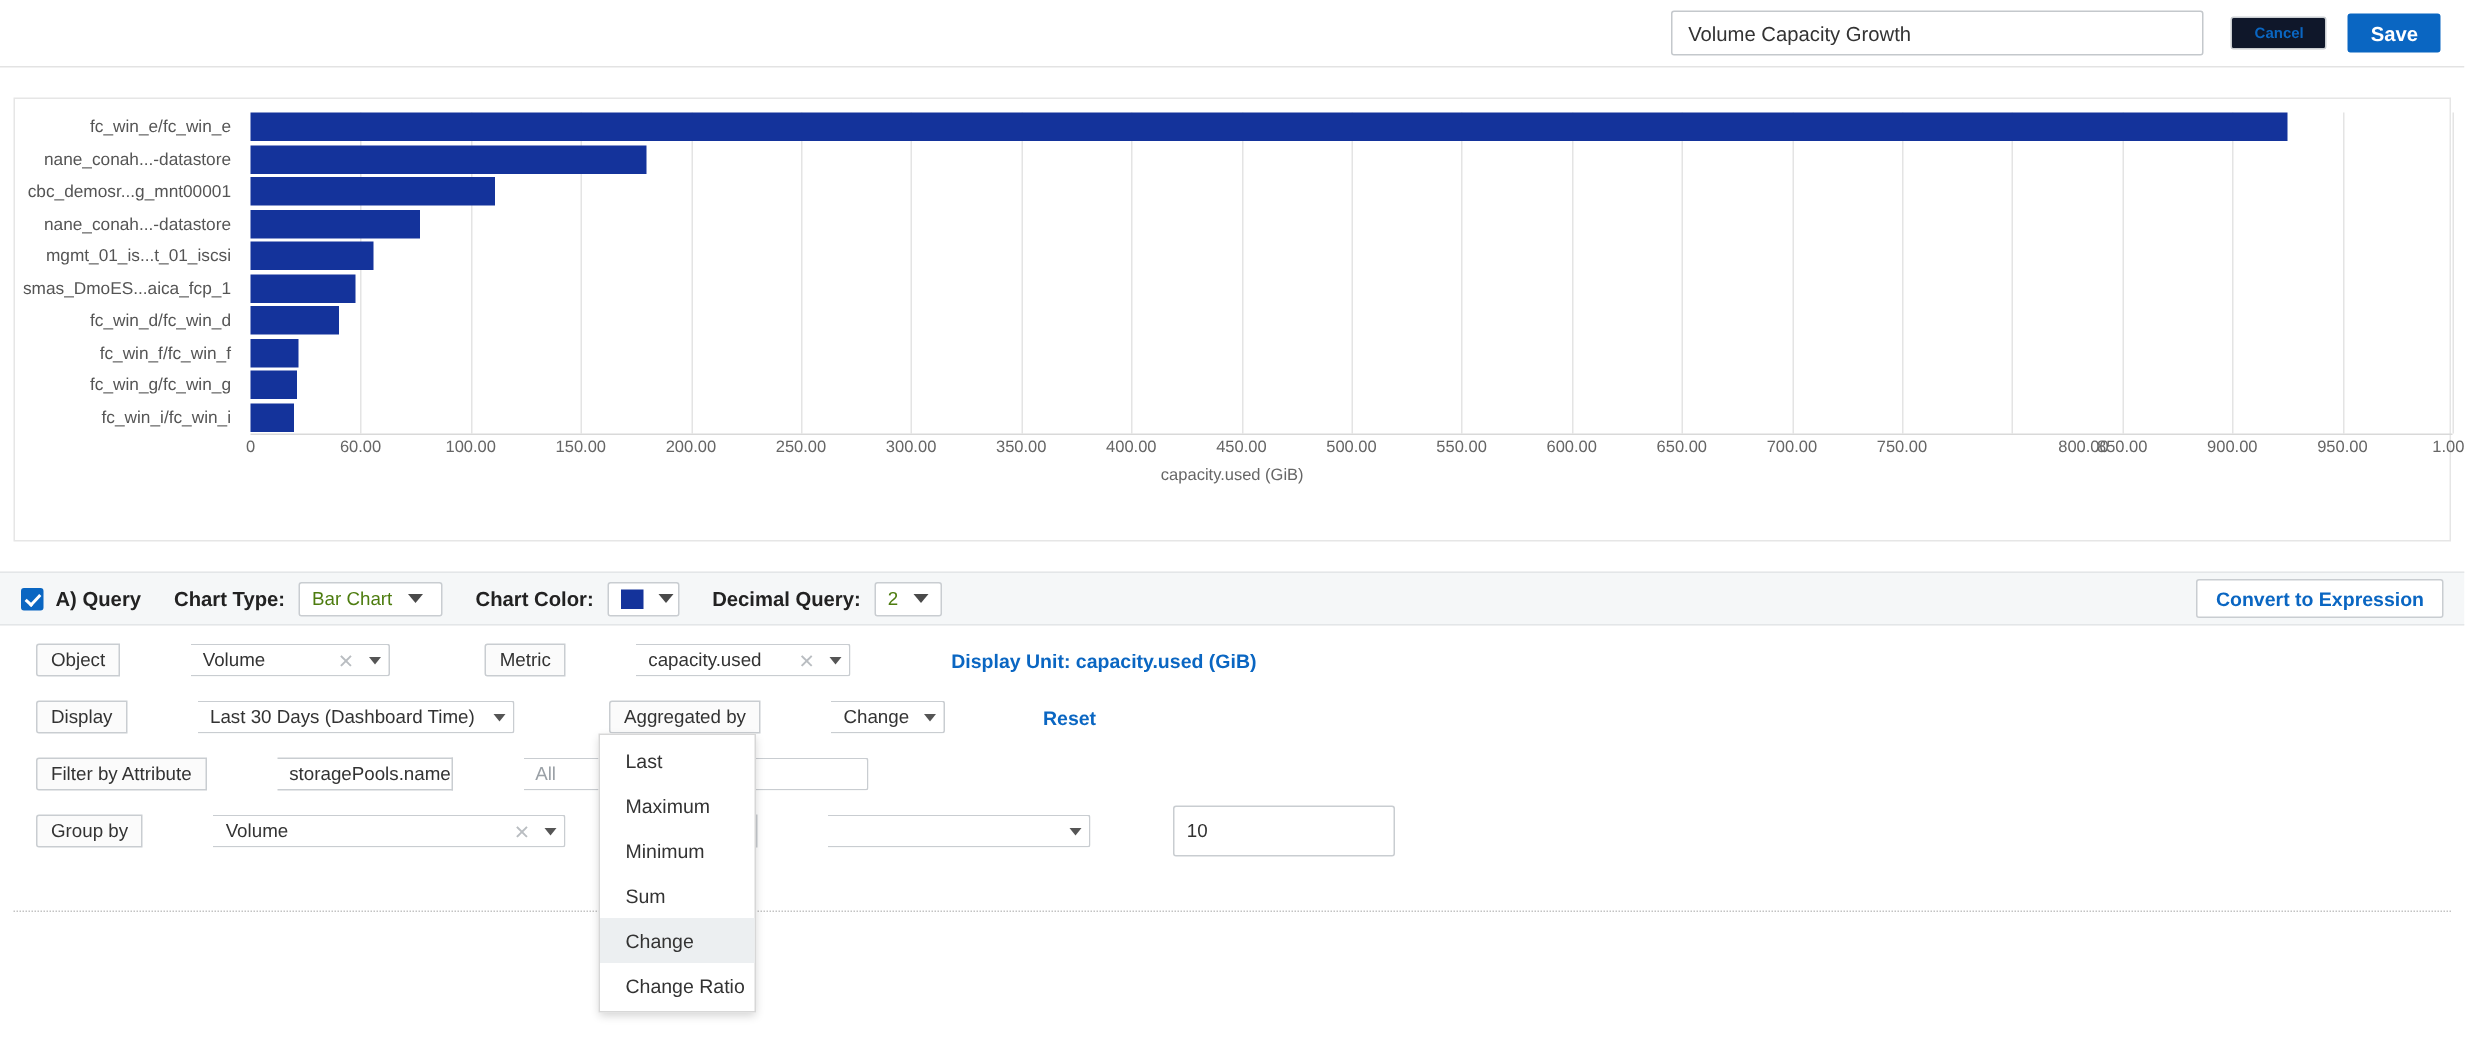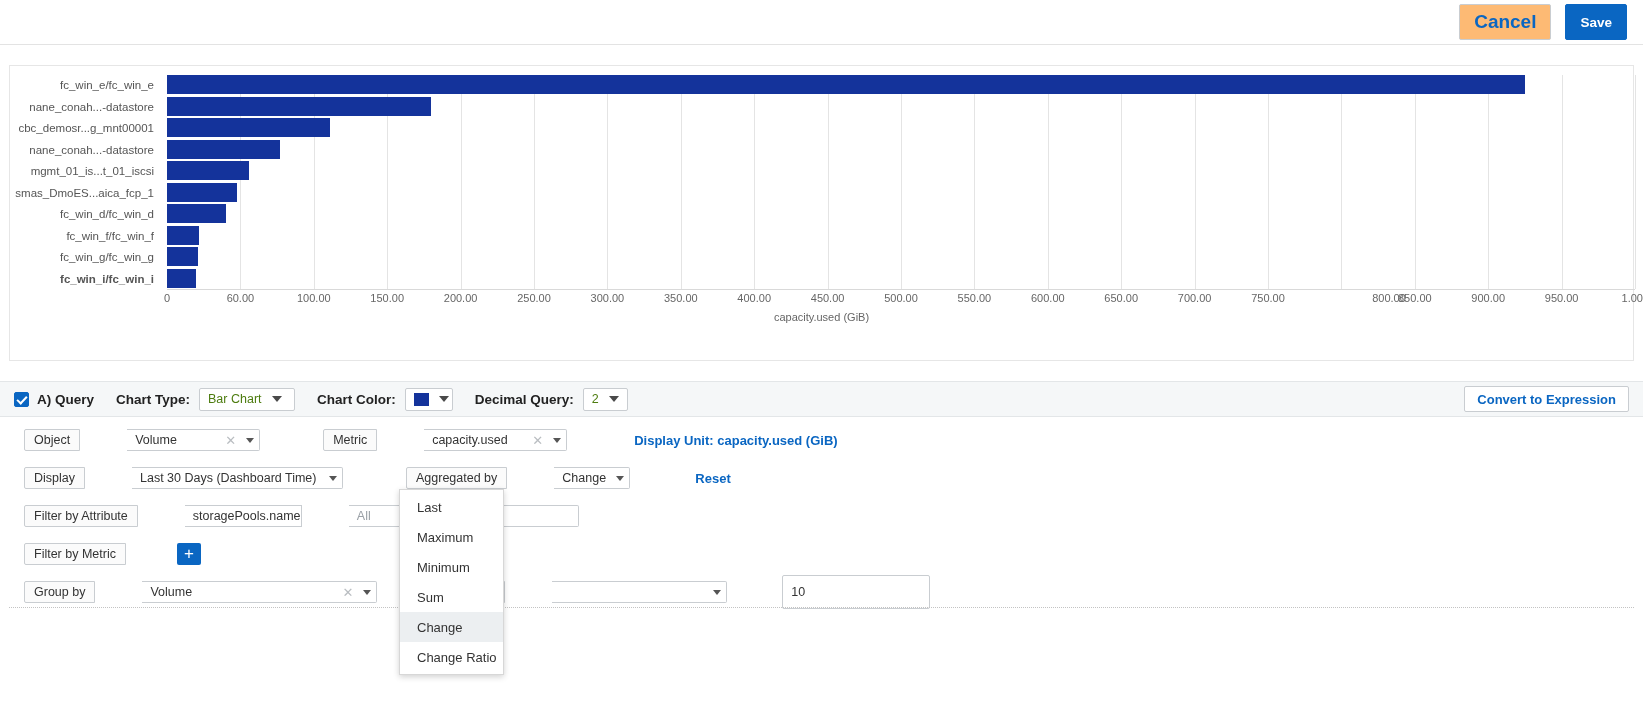--- a/index.html
+++ b/index.html
@@ -30,35 +30,35 @@
     border-radius:2px;
     padding:0 10px;
     font-family:"Liberation Sans", sans-serif;
     font-size:13.5px;
     color:#333;
     background:#fff;
     outline:none;
   }
   .btn-cancel {
     margin-left:18px;
-    height:36px;
+    height:22px;
     min-width:64px;
     padding:0 14px;
     border:1px solid #c9cdd1;
     border-radius:2px;
-    background:#fdba74;
+    background:#0f172a;
     color:#0a66c2;
     font-family:"Liberation Sans", sans-serif;
-    font-size:19px;
+    font-size:10px;
     font-weight:bold;
     cursor:pointer;
   }
   .btn-save {
     margin-left:14px;
-    height:36px;
+    height:26px;
     min-width:60px;
     padding:0 14px;
     border:1px solid #0a66c2;
     border-radius:2px;
     background:#0a66c2;
     color:#ffffff;
     font-family:"Liberation Sans", sans-serif;
     font-size:13.5px;
     font-weight:bold;
     cursor:pointer;
@@ -325,37 +325,38 @@
     color:#333;
     cursor:pointer;
     white-space:nowrap;
   }
   .menu-item.selected { background:#eceff1; }
 </style>
 </head>
 <body>
 
 <div class="topbar">
+  <input class="title-input" value="Volume Capacity Growth" style="">
   <button class="btn-cancel">Cancel</button>
   <button class="btn-save">Save</button>
 </div>
 
 <div class="chart-panel">
   <div class="chart-inner">
     <div class="cat-labels" id="cat-labels">
         <div class="cat-label" style="top: 13px;">fc_win_e/fc_win_e</div>
         <div class="cat-label" style="top: 34.5px;">nane_conah...-datastore</div>
         <div class="cat-label" style="top: 56px;">cbc_demosr...g_mnt00001</div>
         <div class="cat-label" style="top: 77.5px;">nane_conah...-datastore</div>
         <div class="cat-label" style="top: 99px;">mgmt_01_is...t_01_iscsi</div>
         <div class="cat-label" style="top: 120.5px;">smas_DmoES...aica_fcp_1</div>
         <div class="cat-label" style="top: 142px;">fc_win_d/fc_win_d</div>
         <div class="cat-label" style="top: 163.5px;">fc_win_f/fc_win_f</div>
         <div class="cat-label" style="top: 185px;">fc_win_g/fc_win_g</div>
-        <div class="cat-label" style="top: 206.5px; font-weight: bold;">fc_win_i/fc_win_i</div>
+        <div class="cat-label" style="top: 206.5px;">fc_win_i/fc_win_i</div>
       </div>
     <div class="plot" id="plot">
         <div class="gridline" style="left: 73.4px;"></div>
         <div class="gridline" style="left: 146.8px;"></div>
         <div class="gridline" style="left: 220.2px;"></div>
         <div class="gridline" style="left: 293.6px;"></div>
         <div class="gridline" style="left: 367px;"></div>
         <div class="gridline" style="left: 440.4px;"></div>
         <div class="gridline" style="left: 513.8px;"></div>
         <div class="gridline" style="left: 587.2px;"></div>
@@ -470,24 +471,20 @@
   <div class="row">
     <div class="tag">Filter by Attribute</div>
     <div class="combo" style="width:117px;border-radius:0;">
       <span class="val">storagePools.name</span>
     </div>
     <div class="combo" style="width:230px;">
       <span class="ph">All</span>
     </div>
   </div>
 
-  <div class="row">
-    <div class="tag">Filter by Metric</div>
-    <button class="plusbtn">+</button>
-  </div>
 
   <div class="row">
     <div class="tag">Group by</div>
     <div class="combo" style="width:235px;">
       <span class="val">Volume</span>
       <span class="xbtn">✕</span>
       <span class="mini-caret"></span>
     </div>
     <div class="tag" style="margin-left:8px;">Apply f(x)</div>
     <div class="combo" style="width:175px;">

